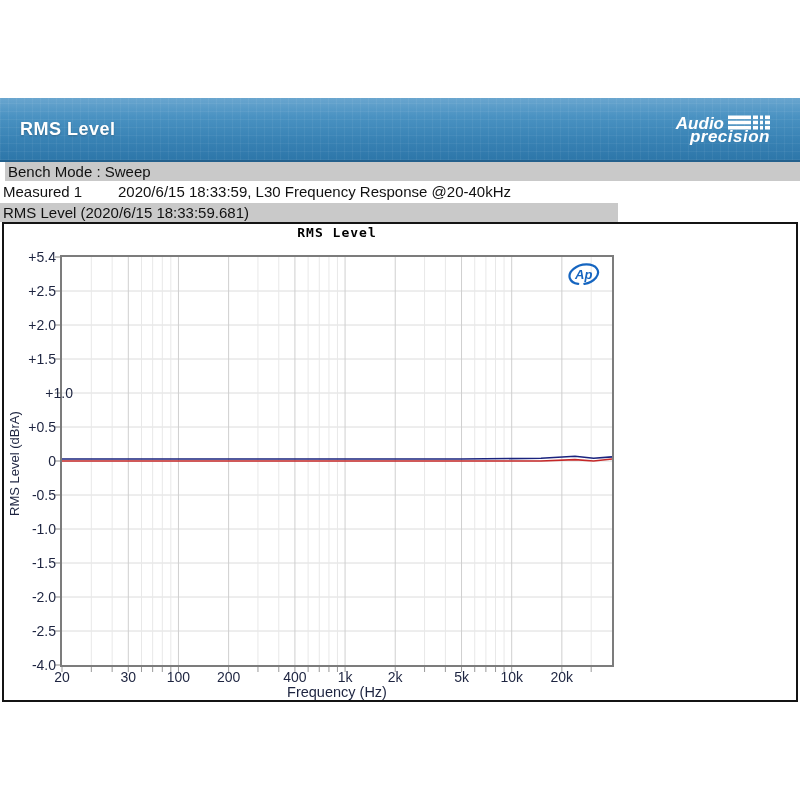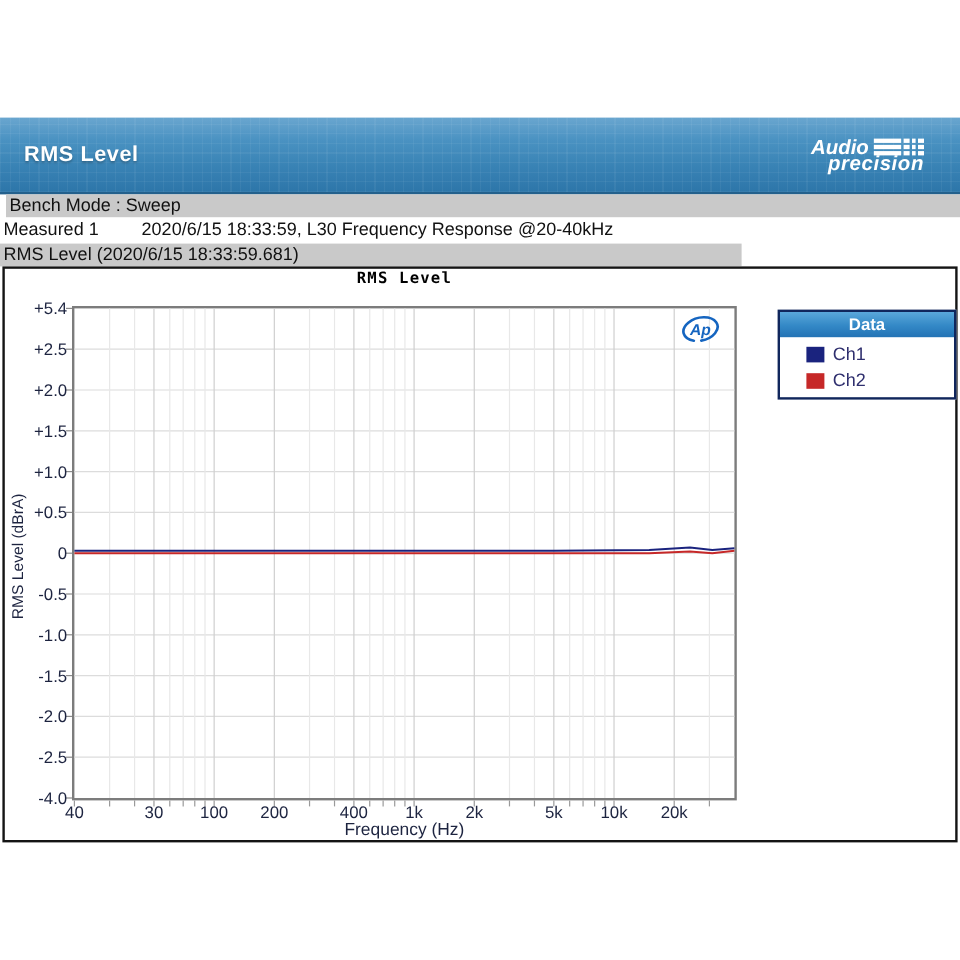--- a/index.html
+++ b/index.html
@@ -199,50 +199,39 @@
         <path d="M 8 21 A 14.5 9.5 0 1 1 14 22.4" fill="none" stroke="#1565c0" stroke-width="2.2" stroke-linecap="round"></path>
       </g>
       <text x="7" y="18" font-family="Liberation Sans, sans-serif" font-size="13" font-weight="bold" font-style="italic" fill="#1565c0">Ap</text>
     </svg>
 
     <div id="y-labels">
         <div class="y-tick" style="top: 24px;">+5.4</div>
         <div class="y-tick" style="top: 58px;">+2.5</div>
         <div class="y-tick" style="top: 92px;">+2.0</div>
         <div class="y-tick" style="top: 126px;">+1.5</div>
-        <div class="y-tick" style="top: 160px;">+1.0</div>
+        <div class="y-tick" style="top: 160px; padding-left: 17px;">+1.0</div>
         <div class="y-tick" style="top: 194px;">+0.5</div>
         <div class="y-tick" style="top: 228px;">0</div>
         <div class="y-tick" style="top: 262px;">-0.5</div>
         <div class="y-tick" style="top: 296px;">-1.0</div>
         <div class="y-tick" style="top: 330px;">-1.5</div>
         <div class="y-tick" style="top: 364px;">-2.0</div>
         <div class="y-tick" style="top: 398px;">-2.5</div>
         <div class="y-tick" style="top: 432px;">-4.0</div>
       </div>
     <div id="x-labels">
-        <div class="x-tick" style="left: 33px;">40</div>
+        <div class="x-tick" style="left: 33px;">20</div>
         <div class="x-tick" style="left: 99.3026px;">30</div>
         <div class="x-tick" style="left: 149.459px;">100</div>
         <div class="x-tick" style="left: 199.615px;">200</div>
         <div class="x-tick" style="left: 265.917px;">400</div>
         <div class="x-tick" style="left: 316.073px;">1k</div>
         <div class="x-tick" style="left: 366.229px;">2k</div>
         <div class="x-tick" style="left: 432.532px;">5k</div>
         <div class="x-tick" style="left: 482.688px;">10k</div>
         <div class="x-tick" style="left: 532.844px;">20k</div>
       </div>
     <div class="x-axis-title">Frequency (Hz)</div>
 
-    <div id="legend">
-      <div class="legend-header">Data</div>
-      <div class="legend-row" style="padding-top:3px;">
-        <span class="swatch" style="background: rgb(26, 35, 126);"></span>
-        <span class="legend-label">Ch1</span>
-      </div>
-      <div class="legend-row" style="padding-bottom:3px;">
-        <span class="swatch" style="background: rgb(198, 40, 40);"></span>
-        <span class="legend-label">Ch2</span>
-      </div>
-    </div>
   </div>
 
 </div>
 
 </body></html>

